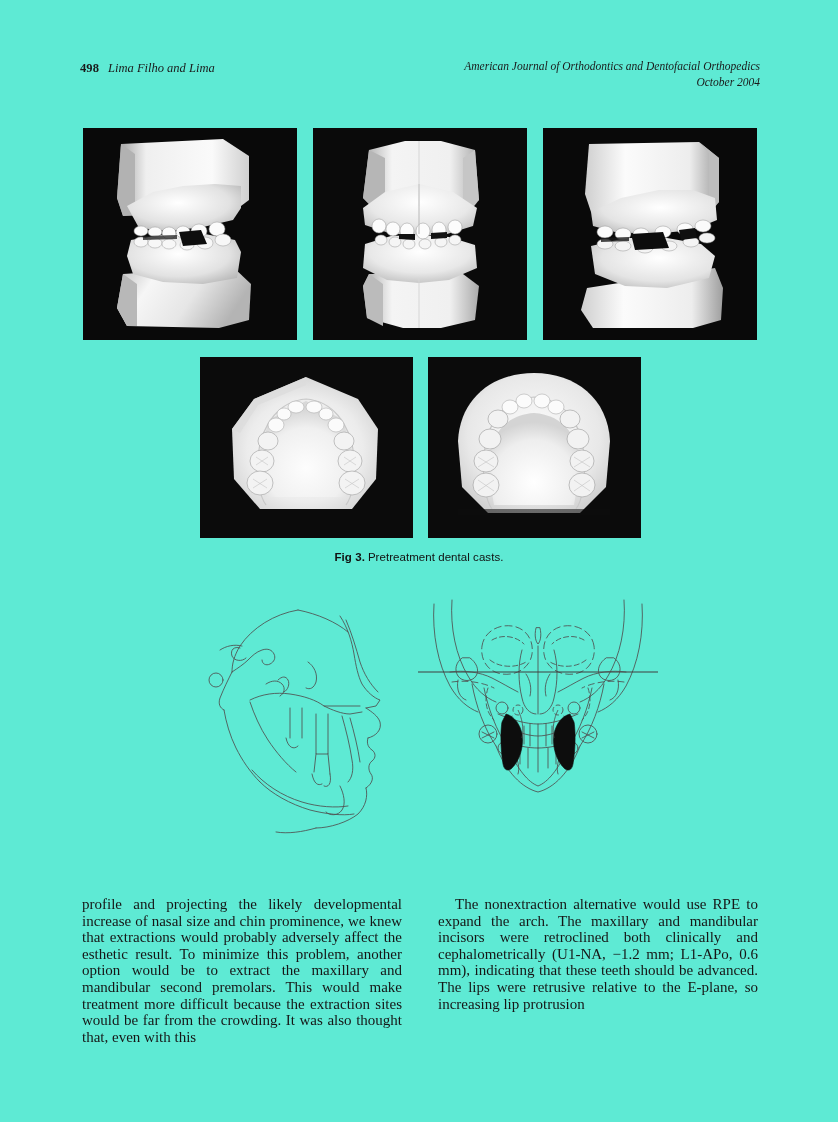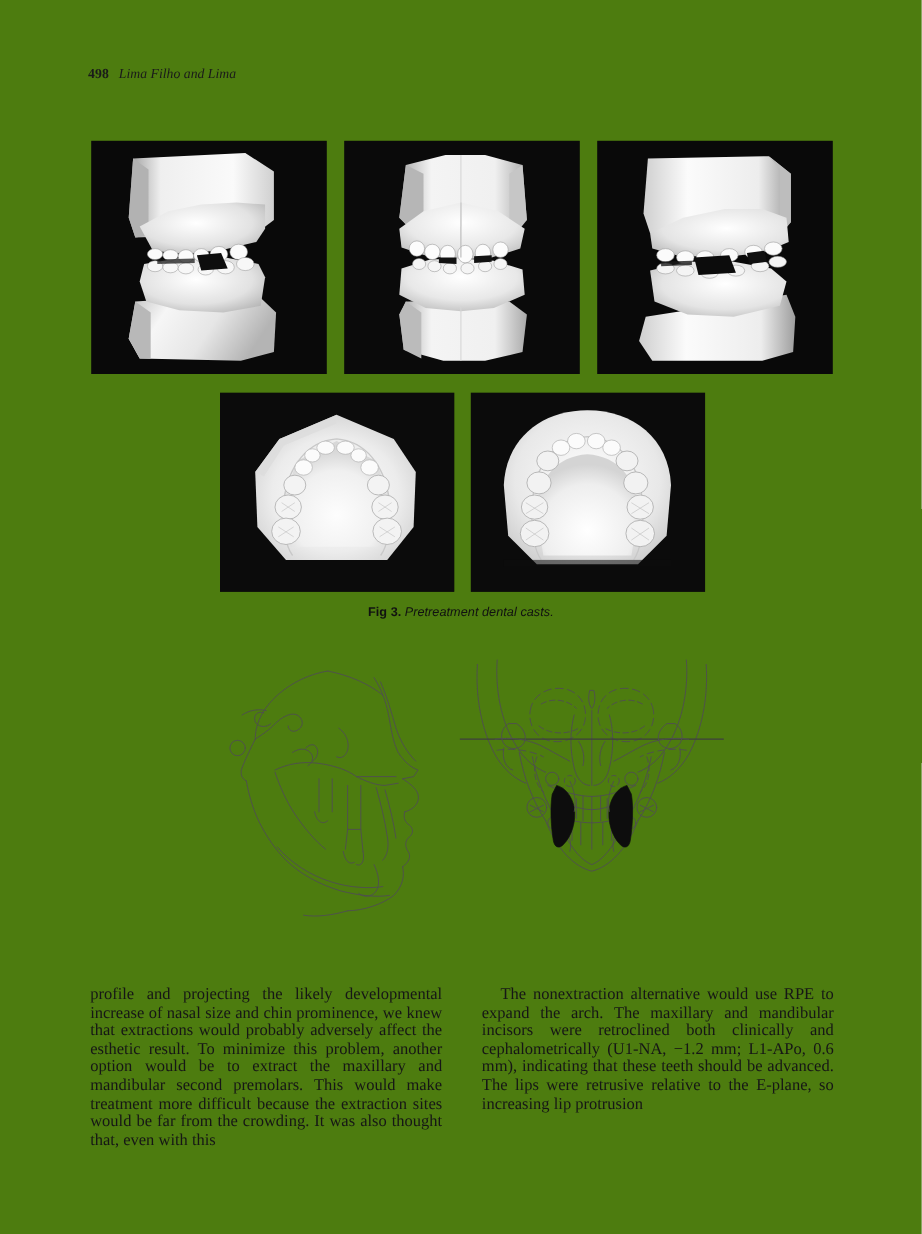--- a/index.html
+++ b/index.html
@@ -15,21 +15,21 @@
     font-family: "Liberation Serif", serif;
     color: #1a1a1a;
     overflow: hidden;
   }
 
   .page {
     position: absolute;
     left: 0; top: 0;
     width: 838px;
     height: 1122px;
-    background: #4d7c0f;
+    background: #5eead4;
   }
 
   
   .running-head {
     position: absolute;
     left: 80px;
     top: 58px;
     width: 680px;
     height: 40px;
   }
@@ -85,21 +85,20 @@
     font-family: "Liberation Sans", sans-serif;
     font-size: 11.5px;
     color: #111111;
     letter-spacing: 0.05px;
   }
   .caption .lbl {
     font-weight: bold;
   }
   .caption .txt {
     margin-left: 3px;
-    font-style: italic;
   }
 
   
   .fig5 {
     position: absolute;
     left: 0;
     top: 586px;
     width: 838px;
     height: 250px;
   }
@@ -135,20 +134,24 @@
   .col p.indent { text-indent: 17px; }
 </style>
 </head>
 <body>
 
 <div class="page">
 
   <div class="running-head">
     <div class="rh-left">
       <span class="rh-pageno">498</span><span class="rh-authors">Lima Filho and Lima</span>
+    </div>
+    <div class="rh-right">
+      <div>American Journal of Orthodontics and Dentofacial Orthopedics</div>
+      <div>October 2004</div>
     </div>
   </div>
 
   <div class="fig4">
 
     <div class="photo" style="left:83px; top:128px; width:214px; height:212px;">
       <svg width="214" height="212" viewBox="0 0 214 212" xmlns="http://www.w3.org/2000/svg">
         <defs>
           <linearGradient id="g1a" x1="0" y1="0" x2="1" y2="0">
             <stop offset="0%" stop-color="#9c9c9c"></stop>

